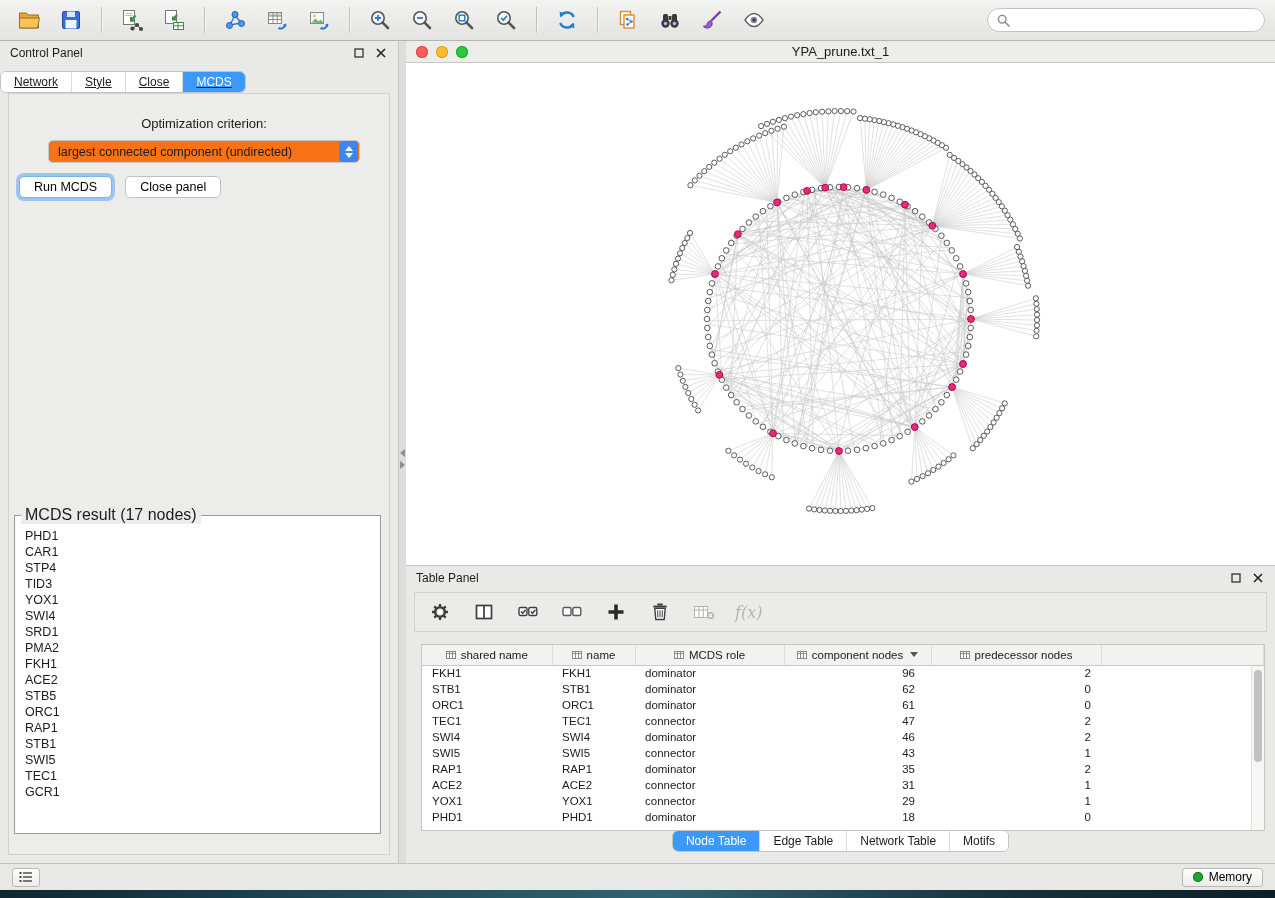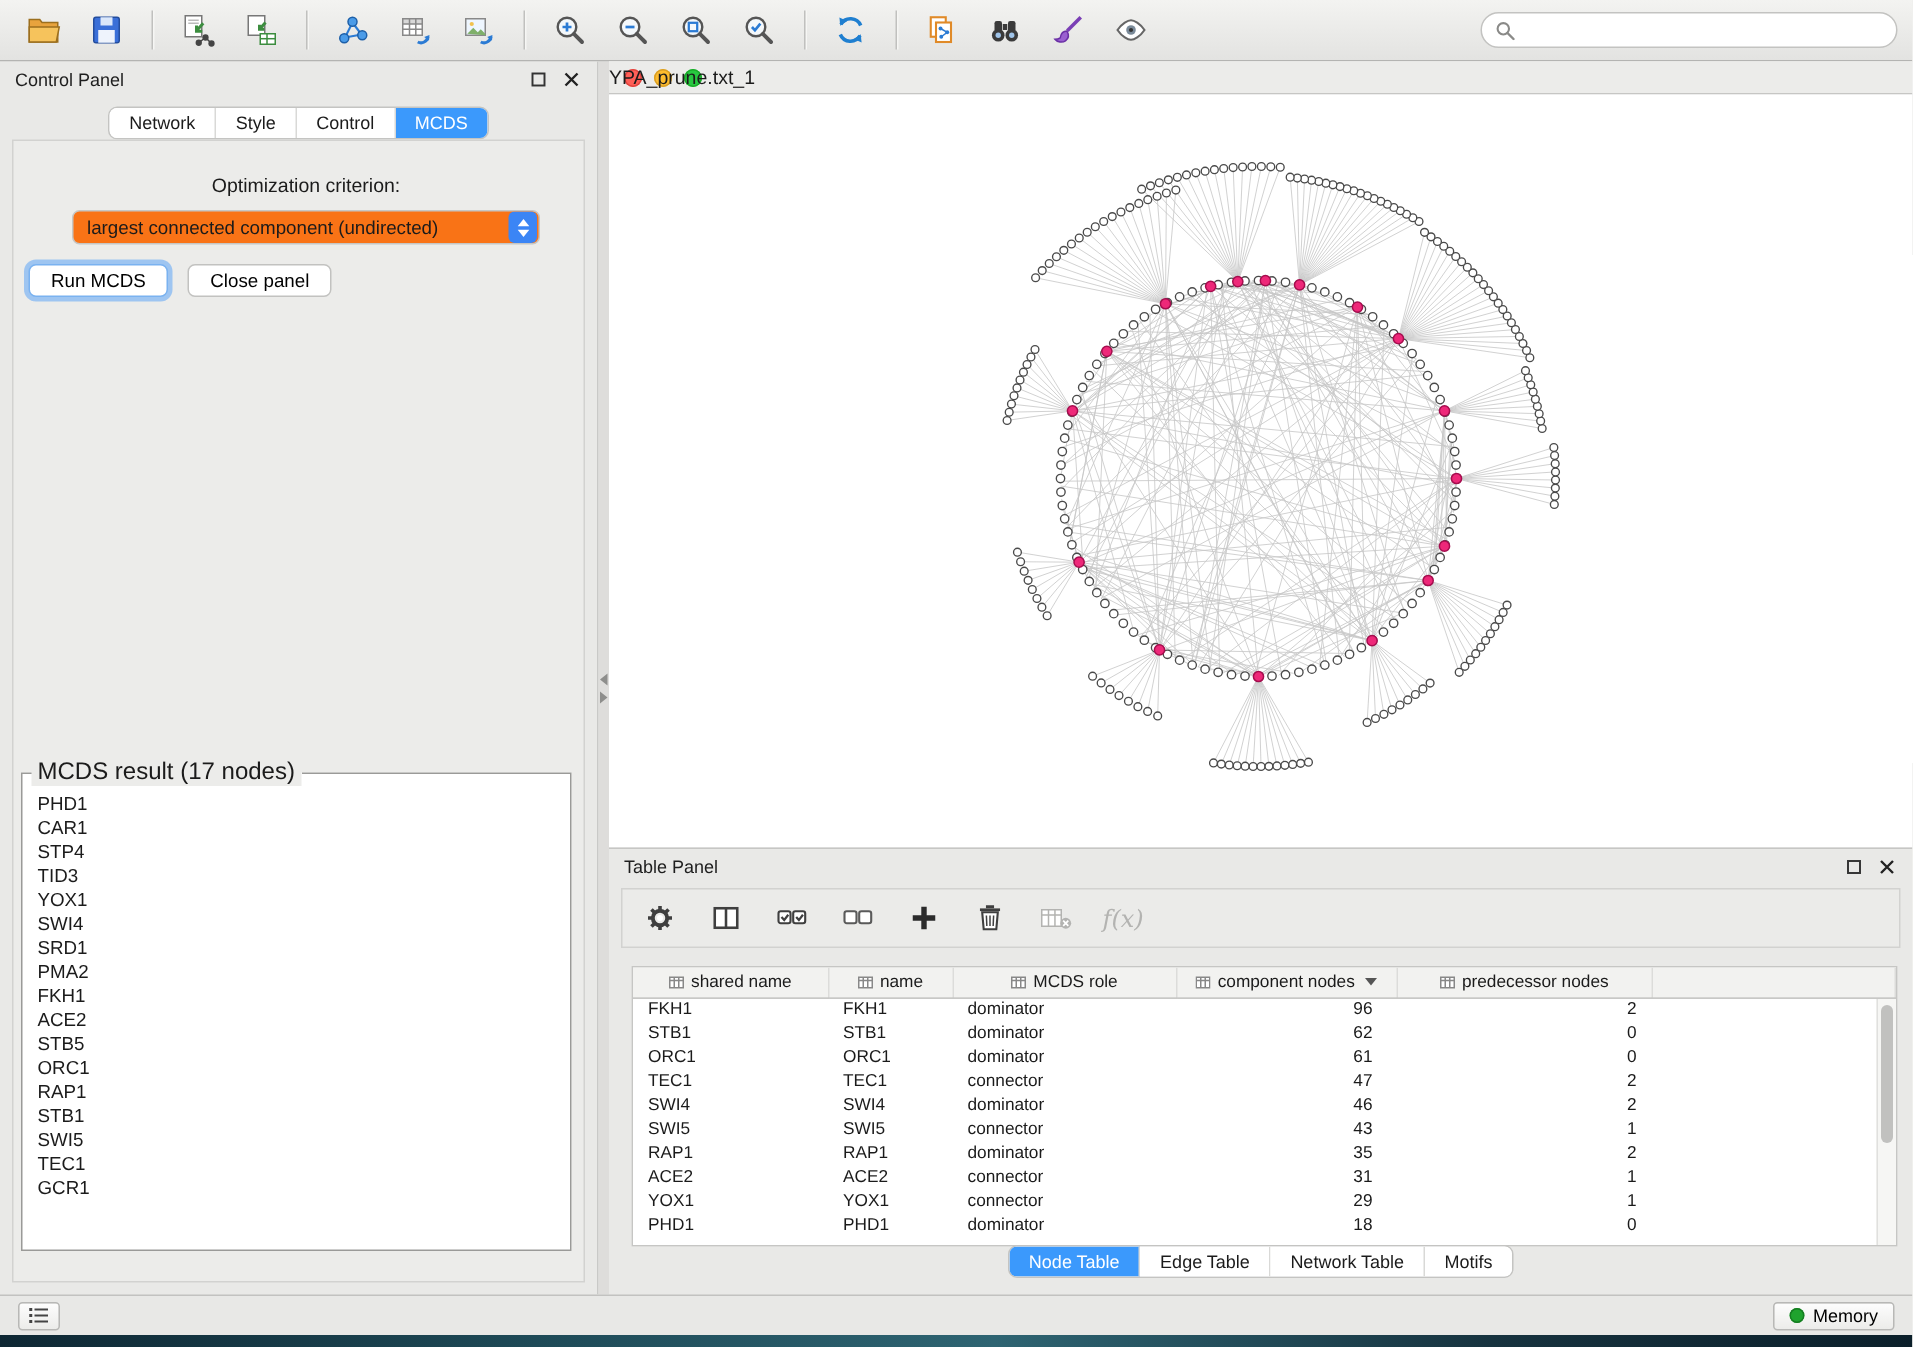--- a/index.html
+++ b/index.html
@@ -22,21 +22,21 @@
     font-family:"Liberation Sans", sans-serif; }
 
   
   #control-panel { position:absolute; top:41px; left:0; width:399px; bottom:35px;
     background:#e9e9e7; border-right:1px solid #c9c9c7; }
   .panel-header { height:24px; display:flex; align-items:center; padding:0 10px; gap:8px; }
   .panel-title { font-size:12px; color:#1e1e1e; }
   .panel-header .spacer { flex:1; }
   .panel-hbtn { width:14px; height:14px; border:none; background:transparent; display:flex;
     align-items:center; justify-content:center; }
-  .cp-tabs-row { display:flex; justify-content:center; margin-top:6px; }
+  .cp-tabs-row { display:flex; justify-content:flex-start; margin-top:6px;text-decoration:underline; }
   .seg { display:inline-flex; background:#fff; border:1px solid #c4c4c2; border-radius:6px; overflow:hidden; }
   .seg .seg-btn { font-size:12px; padding:3px 13px; background:#fff; border:none; color:#1b1b1b;
     border-right:1px solid #d9d9d7; font-family:"Liberation Sans", sans-serif; white-space:nowrap; }
   .seg .seg-btn:last-child { border-right:none; }
   .seg .seg-btn.active { background:#3b99fc; color:#fff; }
   .cp-body { position:absolute; top:52px; left:8px; right:8px; bottom:8px;
     background:#ececea; border:1px solid #d2d2d0;padding-left:10px; }
   .opt-label { margin-top:22px; text-align:center; font-size:13px; }
   .combo { margin:9px auto 0; width:312px; height:23px; background:#f97316; border:1px solid #c6c6c4;
     border-radius:5px; display:flex; align-items:center; overflow:hidden; }
@@ -62,21 +62,21 @@
     border-top:4px solid transparent; border-bottom:4px solid transparent; border-left:5px solid #8e8e8c; }
 
   
   #network-window { position:absolute; top:41px; left:406px; right:0; height:524px; background:#fff; }
   #network-titlebar { height:22px; background:#ececea; border-bottom:1px solid #c6c6c4;
     display:flex; align-items:center; padding:0 10px; position:relative; }
   .traffic { width:12px; height:12px; border-radius:50%; margin-right:8px; border:none; }
   .t-red { background:#ff5f57; box-shadow:inset 0 0 0 1px #e0443e; }
   .t-yellow { background:#febc2e; box-shadow:inset 0 0 0 1px #d89e24; }
   .t-green { background:#28c840; box-shadow:inset 0 0 0 1px #1aab29; }
-  #network-title { position:absolute; left:0; right:0; text-align:left; font-size:13px; color:#1b1b1b; }
+  #network-title { position:absolute; left:0; right:0; text-align:center; font-size:13px; color:#1b1b1b; }
   #network-canvas { position:relative; width:869px; height:502px; background:#fff; }
 
   
   #table-panel { position:absolute; top:565px; left:406px; right:0; bottom:35px; background:#e9e9e7;
     border-top:1px solid #c6c6c4; }
   .tp-toolbar { position:absolute; top:26px; left:8px; right:8px; height:40px;
     background:#ebebe9; border:1px solid #d2d2d0; display:flex; align-items:center; padding:0 12px; gap:18px; }
   .tp-btn { border:none; background:transparent; display:flex; align-items:center; justify-content:center;
     width:26px; height:26px; }
   .fx-label { font-family:"DejaVu Serif", serif; font-style:italic; font-size:16px; color:#b3b3b1; }
@@ -284,21 +284,21 @@
       <button class="panel-hbtn">
         <svg width="10" height="10" viewBox="0 0 10 10">
             <path d="M1 1l8 8M9 1l-8 8" stroke="#222" stroke-width="1.6"></path>
           </svg>
       </button>
     </div>
     <div class="cp-tabs-row">
       <div class="seg">
         <button class="seg-btn">Network</button>
         <button class="seg-btn">Style</button>
-        <button class="seg-btn">Control</button>
+        <button class="seg-btn">Close</button>
         <button class="seg-btn active">MCDS</button>
       </div>
     </div>
     <div class="cp-body">
       <div class="opt-label">Optimization criterion:</div>
       <div class="combo">
         <span class="combo-text">largest connected component (undirected)</span>
         <span class="combo-cap">
           <svg width="8" height="5" viewBox="0 0 8 5">
               <path d="M0 5l4-5 4 5z" fill="#fff"></path>

